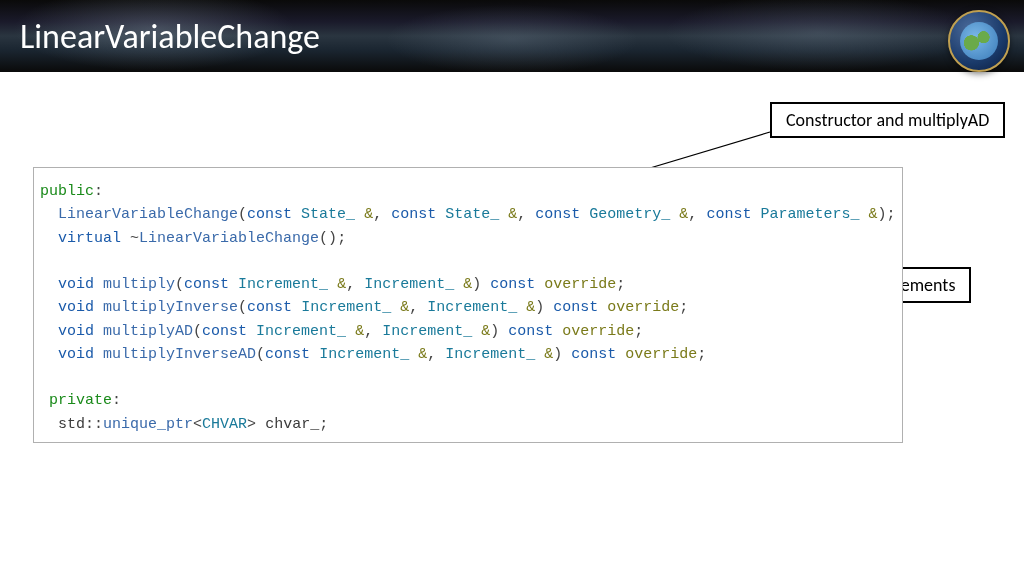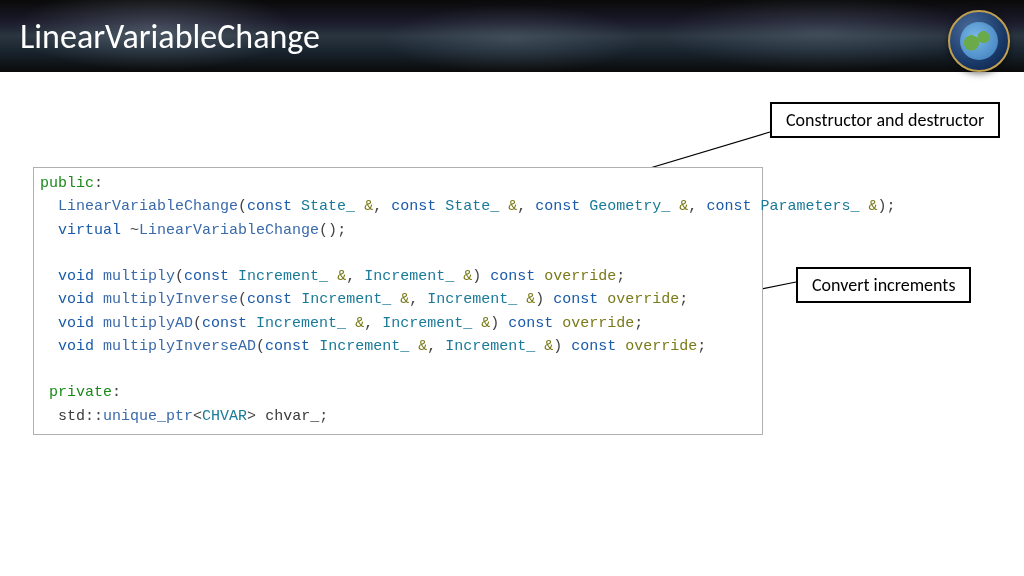--- a/index.html
+++ b/index.html
@@ -68,23 +68,23 @@
   }
   .content {
     position: relative;
     width: 100%;
     height: calc(100% - 72px);
   }
   .code-block {
     position: absolute;
     left: 33px;
     top: 95px;
-    width: 730px;
+    width: 870px;
     border: 1px solid #b0b0b0;
-    padding: 4px 6px 6px 6px;
+    padding: 12px 6px 6px 6px;
     font-family: Menlo, Consolas, "Courier New", monospace;
     font-size: 15px;
     line-height: 1.55;
     background: #ffffff;
     white-space: pre;
   }
   .kw-access { color: #1a8a1a; }
   .kw-blue   { color: #1a5aaa; }
   .kw-olive  { color: #7a7a1a; }
   .kw-type   { color: #1a7a9a; }
@@ -115,21 +115,21 @@
   <div class="logo">
     <div class="logo-ring">
       <div class="logo-globe"></div>
     </div>
   </div>
 </div>
 
 <div class="content">
 
   <div class="callout callout-1">
-    <span>Constructor and destructor</span>
+    <span>Constructor and multiplyAD</span>
   </div>
 
   <div class="callout callout-2">
     <span>Convert increments</span>
   </div>
 
   <svg class="connector" style="left:0;top:0" width="1024" height="500">
     <line x1="770" y1="60" x2="610" y2="108" stroke="#000" stroke-width="1.2"></line>
   </svg>
   <svg class="connector" style="left:0;top:0" width="1024" height="500">

